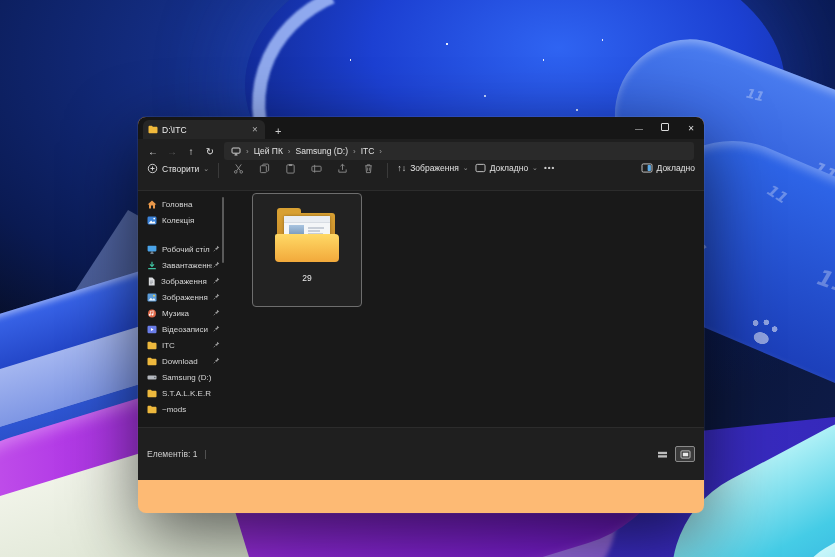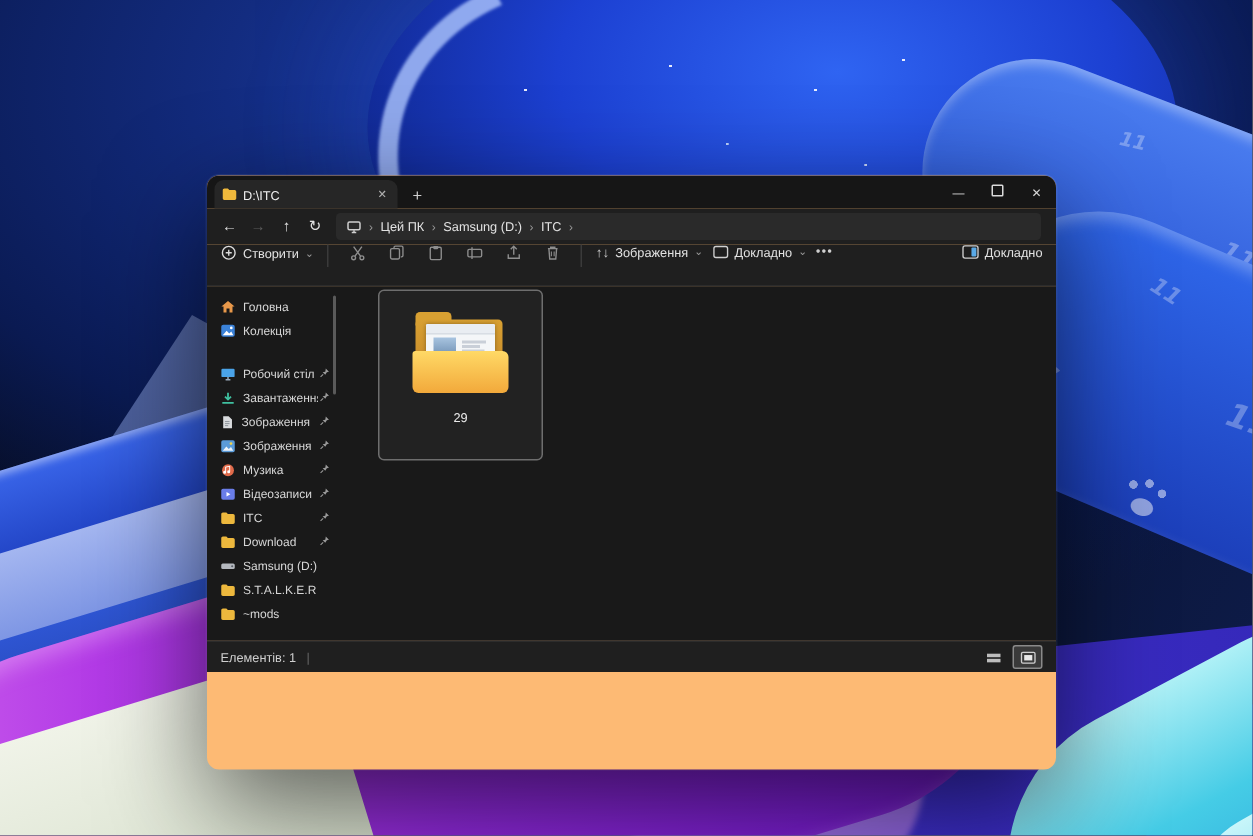--- a/index.html
+++ b/index.html
@@ -129,21 +129,21 @@
     box-shadow:0 0 3px rgba(0,0,0,.35);overflow:hidden;}
   .bf-shot .bar{height:6px;background:#e9edf2;border-bottom:1px solid #d8dde4;}
   .bf-shot .img{position:absolute;left:5px;top:9px;width:15px;height:11px;background:linear-gradient(180deg,#a8c4e0,#7696b8);}
   .bf-shot .ln{position:absolute;left:24px;height:1.5px;background:#c9cfd8;}
   .bf-front{position:absolute;left:0;bottom:0;width:64px;height:28px;border-radius:2px 4px 4px 4px;
     background:linear-gradient(180deg,#ffd966,#f2a93b);}
   #file-item .fname{margin-top:11px;color:#eaeaea;}
 
   
   #statusbar{height:20px;border-top:1px solid #2c2c2c;display:flex;align-items:center;
-    padding:0 9px;background:#1f1f1f;color:#cfcfcf;}
+    padding:16px 9px;background:#1f1f1f;color:#cfcfcf;}
   #statusbar .bar-sep{color:#666;margin-left:7px;}
   #status-right{margin-left:auto;display:flex;align-items:center;gap:4px;}
   .viewtgl{width:18px;height:14px;display:flex;align-items:center;justify-content:center;border-radius:2px;}
   .viewtgl.sel{border:1px solid #8a8a8a;background:#3a3a3a;}
 
   svg{display:block;}
 </style>
 </head>
 <body>
 

